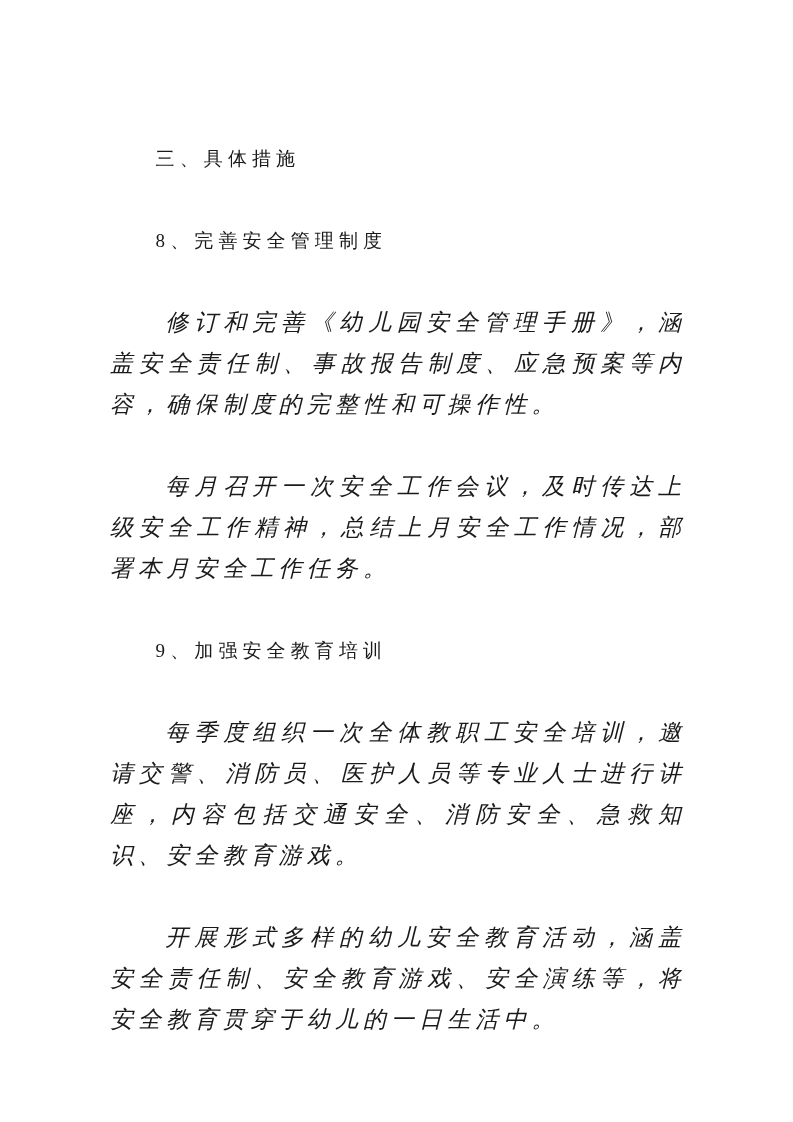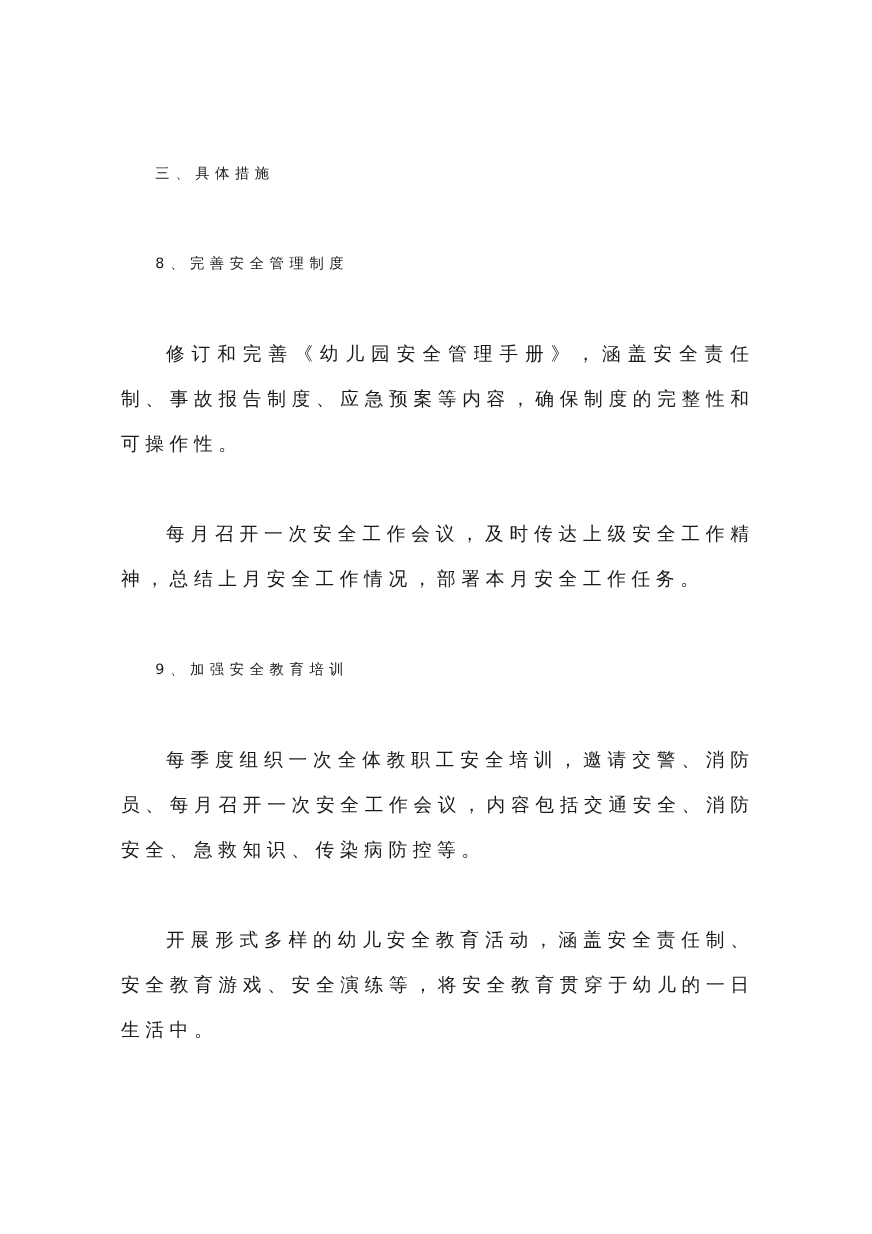--- a/index.html
+++ b/index.html
@@ -16,33 +16,35 @@
       color: #1a1a1a;
     }
     .page {
       position: absolute;
       left: 110px;
       top: 138px;
       width: 576px;
     }
     .para {
       margin: 0;
-      font-size: 17px;
+      font-size: 23px;
       line-height: 41px;
       letter-spacing: 5.1px;
       text-align: justify;
       text-indent: 2.4em;
       word-break: break-all;
+      font-style: italic;
     }
     .heading {
       margin: 0;
-      font-size: 13px;
+      font-size: 19px;
       line-height: 41px;
       letter-spacing: 5.1px;
       text-indent: 2.4em;
+      font-family: Liberation Serif, serif;
     }
     .gap { height: 41px; }
   </style>
 </head>
 <body>
 
 <div class="page">
   <p class="heading">三、具体措施</p>
   <div class="gap"></div>
 
@@ -51,17 +53,17 @@
 
   <p class="para">修订和完善《幼儿园安全管理手册》，涵盖安全责任制、事故报告制度、应急预案等内容，确保制度的完整性和可操作性。</p>
   <div class="gap"></div>
 
   <p class="para">每月召开一次安全工作会议，及时传达上级安全工作精神，总结上月安全工作情况，部署本月安全工作任务。</p>
   <div class="gap"></div>
 
   <p class="heading">9、加强安全教育培训</p>
   <div class="gap"></div>
 
-  <p class="para">每季度组织一次全体教职工安全培训，邀请交警、消防员、每月召开一次安全工作会议，内容包括交通安全、消防安全、急救知识、传染病防控等。</p>
+  <p class="para">每季度组织一次全体教职工安全培训，邀请交警、消防员、医护人员等专业人士进行讲座，内容包括交通安全、消防安全、急救知识、安全教育游戏。</p>
   <div class="gap"></div>
 
   <p class="para">开展形式多样的幼儿安全教育活动，涵盖安全责任制、安全教育游戏、安全演练等，将安全教育贯穿于幼儿的一日生活中。</p>
 </div>
 
 </body></html>

